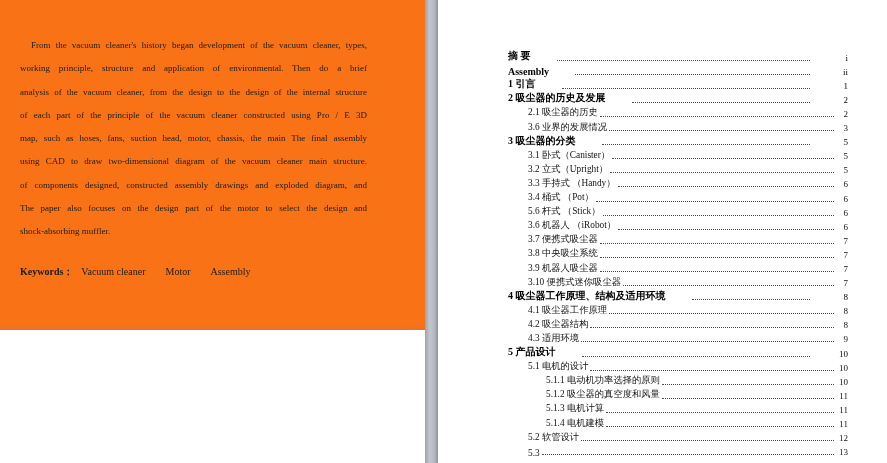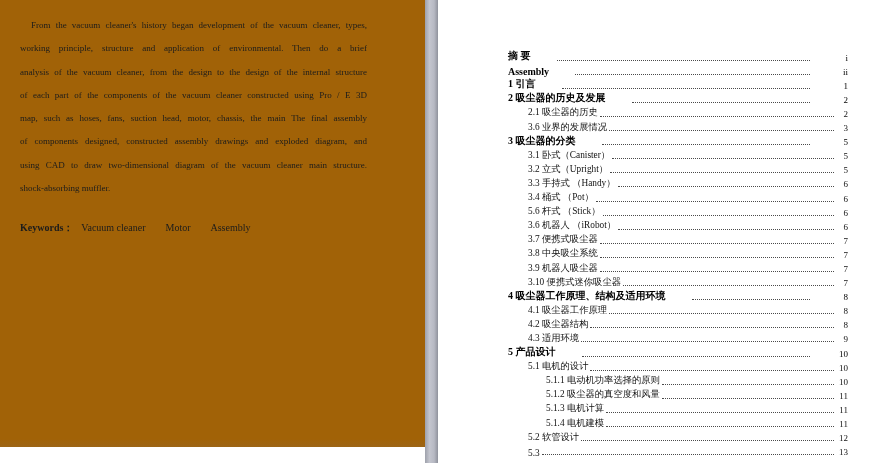--- a/index.html
+++ b/index.html
@@ -13,24 +13,24 @@
   }
   .workspace {
     display: flex;
     width: 887px;
     height: 463px;
   }
   
   .page-left {
     position: relative;
     width: 425px;
-    height: 447px;
-    background: #a16207;
+    height: 330px;
+    background: #f97316;
     box-sizing: border-box;
-    padding: 14px 0 0 20px;
+    padding: 34px 0 0 20px;
   }
   .page-left::after {
     content: "";
     position: absolute;
     left: 0; right: 0; bottom: 0;
     height: 8px;
     background: linear-gradient(to bottom, rgba(120,120,130,0), rgba(120,120,130,0.12));
     pointer-events: none;
   }
   .para { width: 347px; }
@@ -99,24 +99,25 @@
 </head>
 <body>
 
 <div class="workspace">
 
   <div class="page page-left">
     <div class="para" id="para">
         <div class="pline first">From the vacuum cleaner's history began development of the vacuum cleaner, types,</div>
         <div class="pline">working principle, structure and application of environmental. Then do a brief</div>
         <div class="pline">analysis of the vacuum cleaner, from the design to the design of the internal structure</div>
-        <div class="pline">of each part of the components of the vacuum cleaner constructed using Pro / E 3D</div>
+        <div class="pline">of each part of the principle of the vacuum cleaner constructed using Pro / E 3D</div>
         <div class="pline">map, such as hoses, fans, suction head, motor, chassis, the main The final assembly</div>
+        <div class="pline">using CAD to draw two-dimensional diagram of the vacuum cleaner main structure.</div>
         <div class="pline">of components designed, constructed assembly drawings and exploded diagram, and</div>
-        <div class="pline">using CAD to draw two-dimensional diagram of the vacuum cleaner main structure.</div>
+        <div class="pline">The paper also focuses on the design part of the motor to select the design and</div>
         <div class="pline last">shock-absorbing muffler.</div>
       </div>
     <div class="keywords">
       <span class="kw-label">Keywords：</span><span id="kw-items"><span class="kw-item">Vacuum cleaner</span><span class="kw-item">Motor</span><span class="kw-item">Assembly</span></span>
     </div>
   </div>
 
   <div class="page-gap"></div>
 
   <div class="page page-right">

